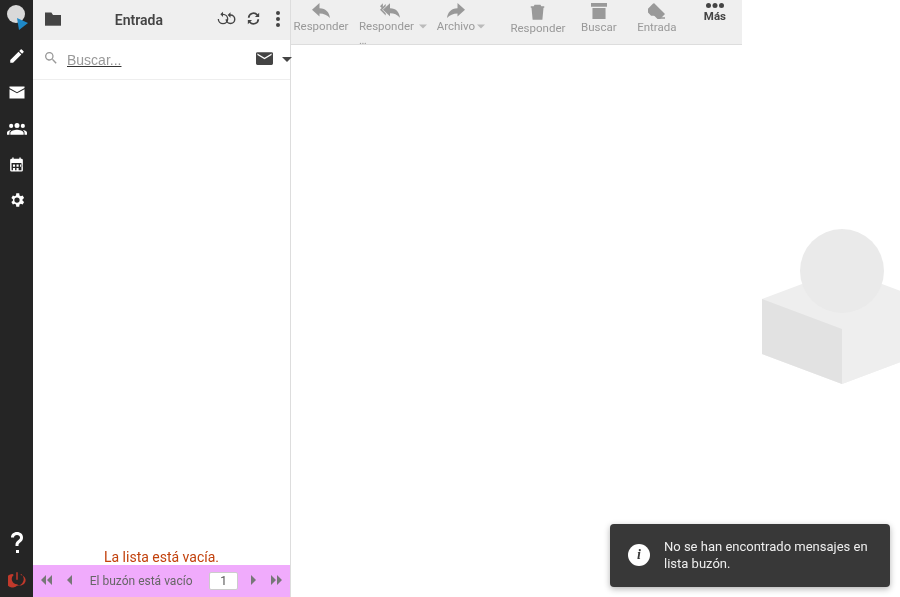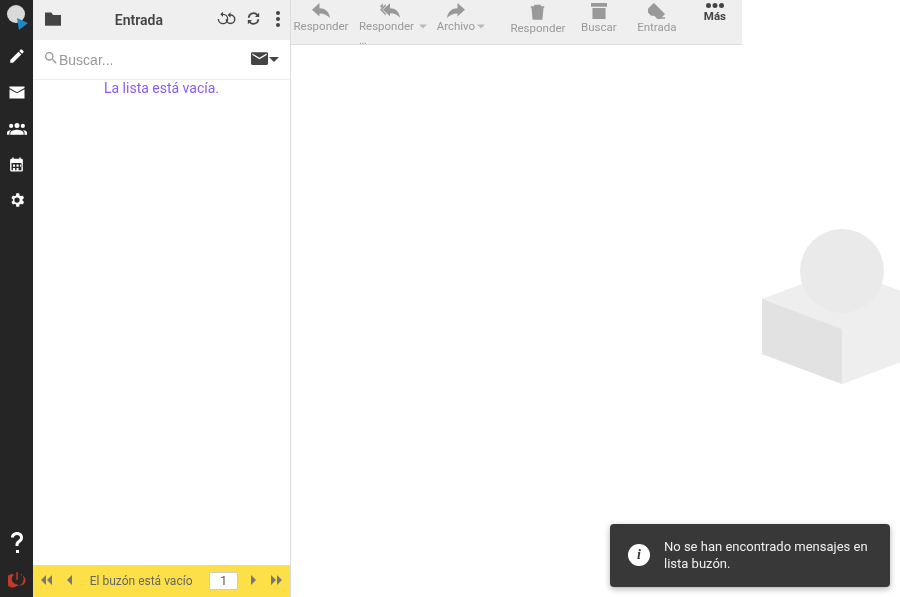--- a/index.html
+++ b/index.html
@@ -13,29 +13,29 @@
     .rail .rail-item svg { fill: #fff; }
     .rail-spacer { flex: 1; }
     .rail .rail-item.logout svg { fill: #c0392b; }
 
     
     .list-pane { width: 258px; flex-shrink: 0; display: flex; flex-direction: column; border-right: 1px solid #ddd; }
     .list-header { height: 40px; background: #efefef; display: flex; align-items: center; padding: 0 10px; gap: 10px; }
     .list-header .title { flex: 1; text-align: center; font-weight: 600; color: #444; font-size: 14px; }
     .list-header svg { fill: #444; cursor: pointer; }
 
-    .search-row { height: 40px; display: flex; align-items: center; padding: 16px 10px; gap: 0; border-bottom: 1px solid #eee; }
+    .search-row { height: 40px; display: flex; align-items: center; padding: 16px 10px; gap: 8px; border-bottom: 1px solid #eee; text-decoration: underline; }
     .search-row .search-icon svg { fill: #999; }
     .search-row input { flex: 1; border: none; outline: none; font-size: 14px; color: #555; background: transparent; }
     .search-row input::placeholder { color: #999; }
     .search-row .envelope-icon svg, .search-row .chevron-icon svg { fill: #444; }
 
-    .list-body { flex: 1; display: flex; align-items: flex-start; justify-content: center; color: #8b5cf6; font-size: 14px; }
-
-    .list-footer { height: 32px; background: #fde047; display: flex; align-items: center; padding: 0 8px; gap: 12px; font-size: 12px; color: #666; }
+    .list-body { flex: 1; display: flex; align-items: flex-end; justify-content: center; color: #c2410c; font-size: 14px; }
+
+    .list-footer { height: 32px; background: #f0abfc; display: flex; align-items: center; padding: 0 8px; gap: 12px; font-size: 12px; color: #666; }
     .list-footer svg { fill: #777; cursor: pointer; }
     .list-footer .status { flex: 1; text-align: center; }
     .list-footer .page-box { background: #fff; border: 1px solid #ccc; padding: 1px 10px; border-radius: 2px; color: #555; }
     .lf-right { display:flex; align-items:center; gap:12px; }
 
     
     .content { flex: 1; display: flex; flex-direction: row; }
     .toolbar { height: 45px; background: #efefef; display: flex; align-items: flex-start; justify-content: center; padding-top: 3px; gap: 4px; border-bottom: 1px solid #ddd; }
     .tb-item { display: flex; flex-direction: column; align-items: center; justify-content: flex-start; min-width: 54px; color: #999; font-size: 11.5px; cursor: pointer; padding: 0 4px; position: relative; }
     .tb-item svg { fill: #999; margin-bottom: 1px; }

